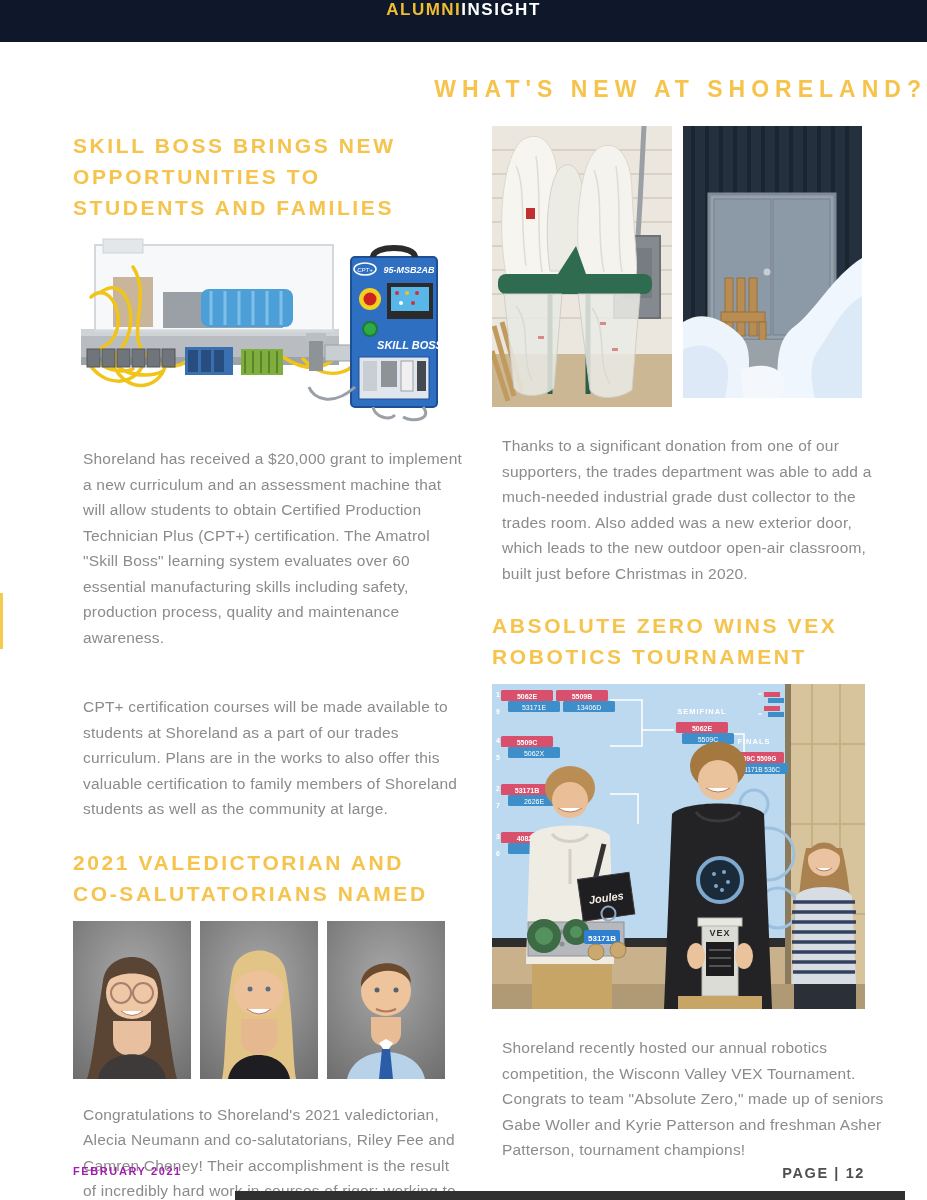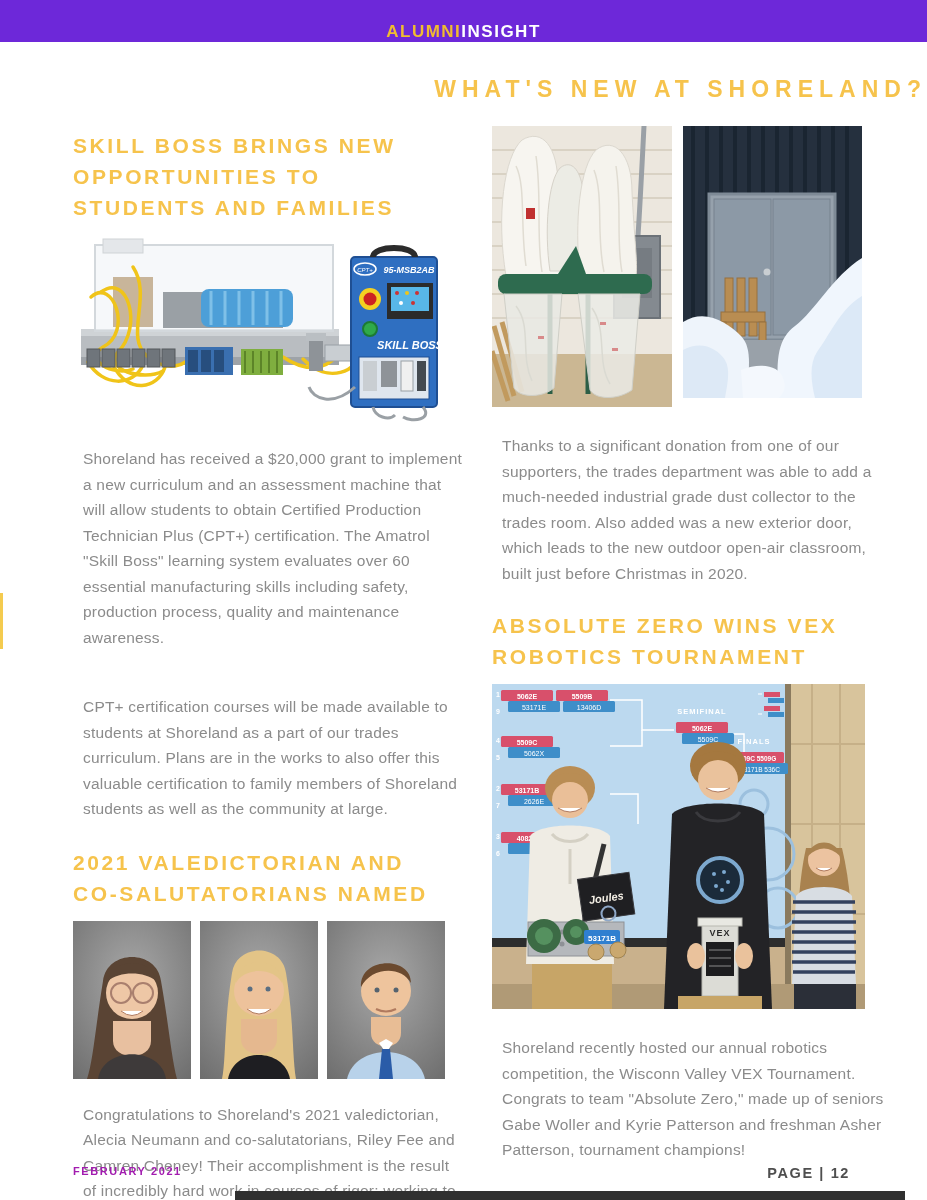--- a/index.html
+++ b/index.html
@@ -1,21 +1,21 @@
 <!DOCTYPE html>
 <html><head>
 <meta charset="utf-8">
 <style>
   html,body{margin:0;padding:0;background:#ffffff;}
   .page{position:relative;width:927px;height:1200px;background:#ffffff;overflow:hidden;
         font-family:"Liberation Sans",sans-serif;}
 
   
-  .topbar{position:absolute;left:0;top:0;width:927px;height:42px;background:#6d28d9;
-          display:flex;align-items:flex-end;justify-content:center;}
+  .topbar{position:absolute;left:0;top:0;width:927px;height:42px;background:#0f172a;
+          display:flex;align-items:flex-start;justify-content:center;}
   .brand{font-size:17px;font-weight:bold;letter-spacing:1.5px;}
   .brand .gold{color:#f0bc30;}
   .brand .white{color:#ffffff;}
 
   
   .page-title{position:absolute;left:0;top:76px;width:927px;text-align:right;
               color:#f6c34c;font-weight:bold;font-size:23px;letter-spacing:6px;}
 
   
   .col-left{position:absolute;left:73px;top:130px;width:378px;}
@@ -23,21 +23,21 @@
 
   .art-heading{color:#f6c34c;font-weight:bold;font-size:21px;line-height:31px;
                letter-spacing:2.6px;margin:0 0 14px 0;}
   .body-text{color:#8b8b8b;font-size:15.5px;line-height:25.5px;letter-spacing:0.2px;margin:10px;}
 
   .photo{display:block;}
 
   
   .footer-left{position:absolute;left:73px;top:1165px;font-size:11px;letter-spacing:1.6px;
                color:#a21caf;font-weight:bold;}
-  .footer-right{position:absolute;right:77px;top:1165px;font-size:14.5px;letter-spacing:1.6px;
+  .footer-right{position:absolute;right:62px;top:1165px;font-size:14.5px;letter-spacing:1.6px;
                 color:#4f4f4f;font-weight:bold;}
   .bottombar{position:absolute;left:235px;top:1191px;width:670px;height:9px;background:#303030;}
   .edge-accent{position:absolute;left:0;top:593px;width:3px;height:56px;background:#f2c230;opacity:.85;}
 
   svg text{font-family:"Liberation Sans",sans-serif;}
 </style>
 </head>
 <body>
 
 <div class="page">

